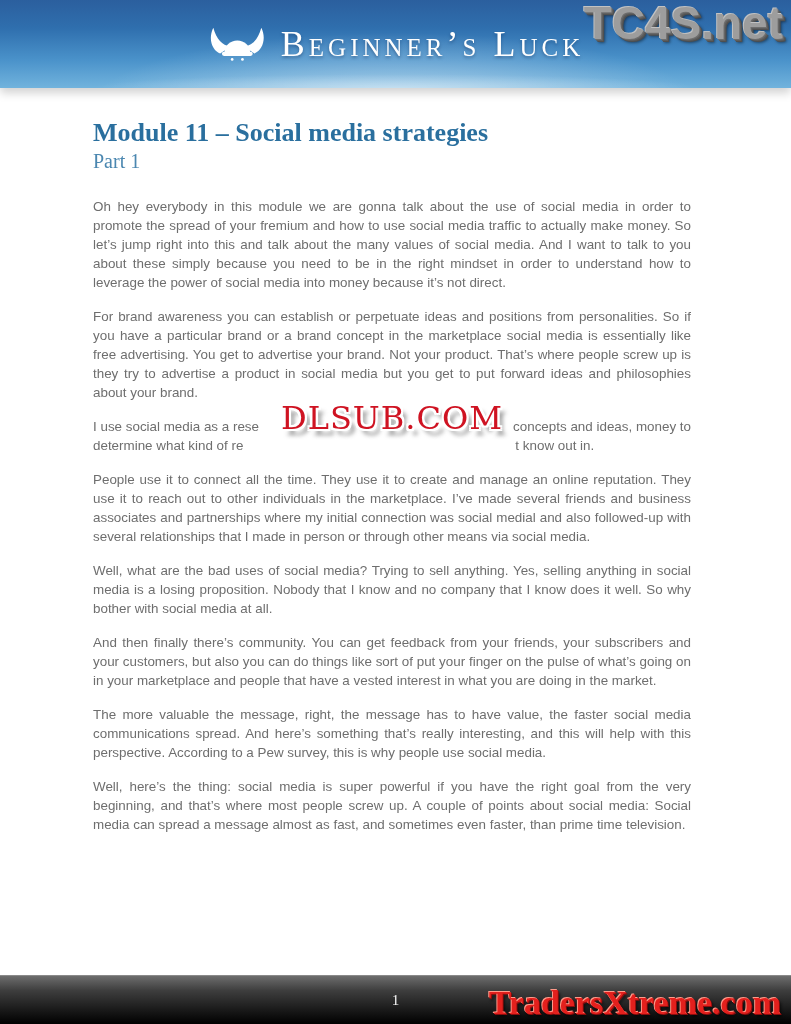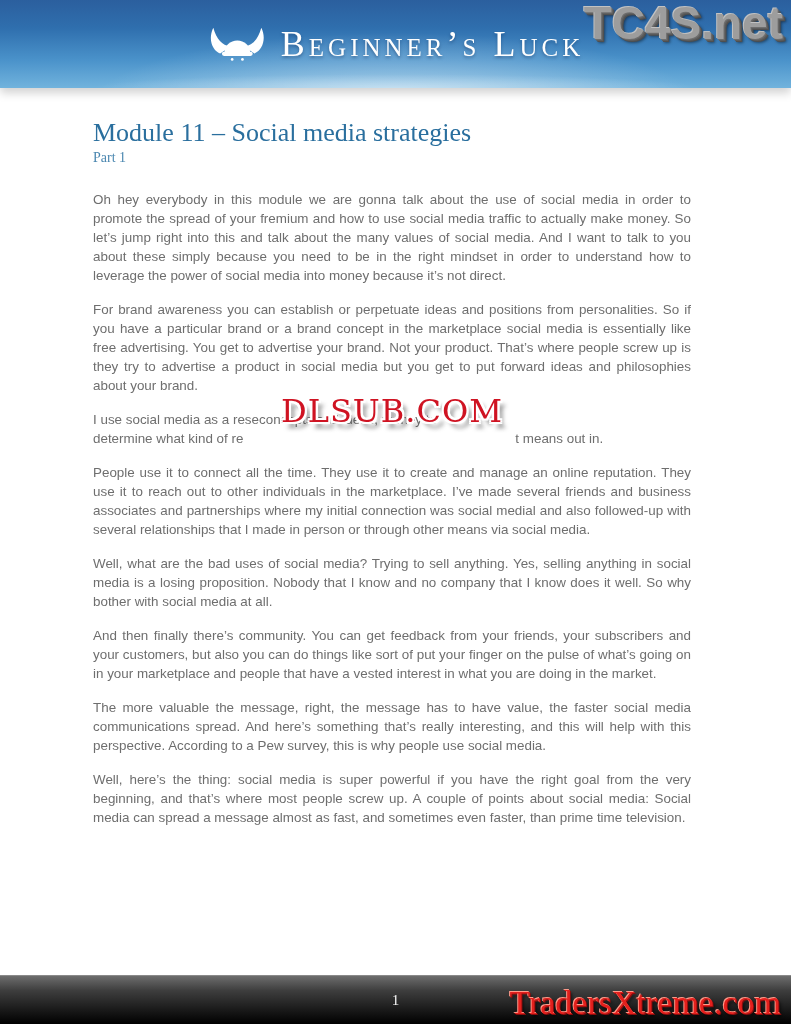--- a/index.html
+++ b/index.html
@@ -59,43 +59,43 @@
     white-space: nowrap;
   }
 
   
   .content {
     padding: 30px 93px 0 93px;
   }
   .title {
     margin: 0 0 2px 0;
     font-family: "Liberation Serif", serif;
-    font-weight: normal;
+    font-weight: bold;
     font-size: 26px;
     color: var(--title-blue, #2a6f9e);
   }
   .subtitle {
     margin: 0 0 24px 0;
     font-family: "Liberation Serif", serif;
     font-weight: normal;
-    font-size: 14px;
+    font-size: 20px;
     color: var(--subtitle-blue, #4b87b0);
   }
   .para {
     margin: 0 7px 15px 0;
     font-size: 13.4px;
     line-height: 19px;
     color: var(--body-text, #6e6e6e);
     text-align: justify;
   }
 
   
   .obscured { position: relative; }
   .frag-line { display:flex; line-height: 19px; }
-  .frag-line.line1 { }
+  .frag-line.line1 { justify-content: space-between; }
   .frag-line.line2 .spacer { display:inline-block; width: 272px; flex: none; }
   .dlsub {
     position:absolute;
     top: -8px;
     left: 50%;
     transform: translateX(-50%);
     font-family: "DejaVu Serif", serif;
     font-weight: normal;
     font-size: 32px;
     letter-spacing: 1px;
@@ -119,21 +119,21 @@
   .pagenum {
     position:absolute; left:50%; top:50%;
     transform: translate(-50%,-50%);
     font-family: "Liberation Serif", serif;
     font-size: 15px;
     color: #f4f4f4;
   }
   .traders {
     position:absolute; right: 10px; bottom: 2px;
     font-family: "Liberation Serif", serif;
-    font-weight: normal;
+    font-weight: bold;
     font-size: 34px;
     color: var(--footer-red, #e3201d);
     white-space: nowrap;
     text-shadow:
       -1px -1px 0 #ff9a8a,
       1px 1px 0 #8a0c0c,
       2px 3px 3px rgba(0,0,0,0.65);
   }
 </style>
 </head>
@@ -166,21 +166,21 @@
     <p class="para">For brand awareness you can establish or perpetuate ideas and positions from personalities. So if you have a particular brand or a brand concept in the marketplace social media is essentially like free advertising. You get to advertise your brand. Not your product. That’s where people screw up is they try to advertise a product in social media but you get to put forward ideas and philosophies about your brand.</p>
 
     <div class="para obscured">
       <div class="frag-line line1">
         <span>I use social media as a rese</span>
         <span>concepts and ideas, money to</span>
       </div>
       <div class="frag-line line2">
         <span>determine what kind of re</span>
         <span class="spacer"></span>
-        <span>t means out in.</span>
+        <span>t know out in.</span>
       </div>
       <div class="dlsub">DLSUB.COM</div>
     </div>
 
     <p class="para">People use it to connect all the time. They use it to create and manage an online reputation. They use it to reach out to other individuals in the marketplace. I’ve made several friends and business associates and partnerships where my initial connection was social medial and also followed-up with several relationships that I made in person or through other means via social media.</p>
     <p class="para">Well, what are the bad uses of social media? Trying to sell anything. Yes, selling anything in social media is a losing proposition. Nobody that I know and no company that I know does it well. So why bother with social media at all.</p>
     <p class="para">And then finally there’s community. You can get feedback from your friends, your subscribers and your customers, but also you can do things like sort of put your finger on the pulse of what’s going on in your marketplace and people that have a vested interest in what you are doing in the market.</p>
     <p class="para">The more valuable the message, right, the message has to have value, the faster social media communications spread. And here’s something that’s really interesting, and this will help with this perspective. According to a Pew survey, this is why people use social media.</p>
     <p class="para">Well, here’s the thing: social media is super powerful if you have the right goal from the very beginning, and that’s where most people screw up. A couple of points about social media: Social media can spread a message almost as fast, and sometimes even faster, than prime time television.</p>
   </main>

